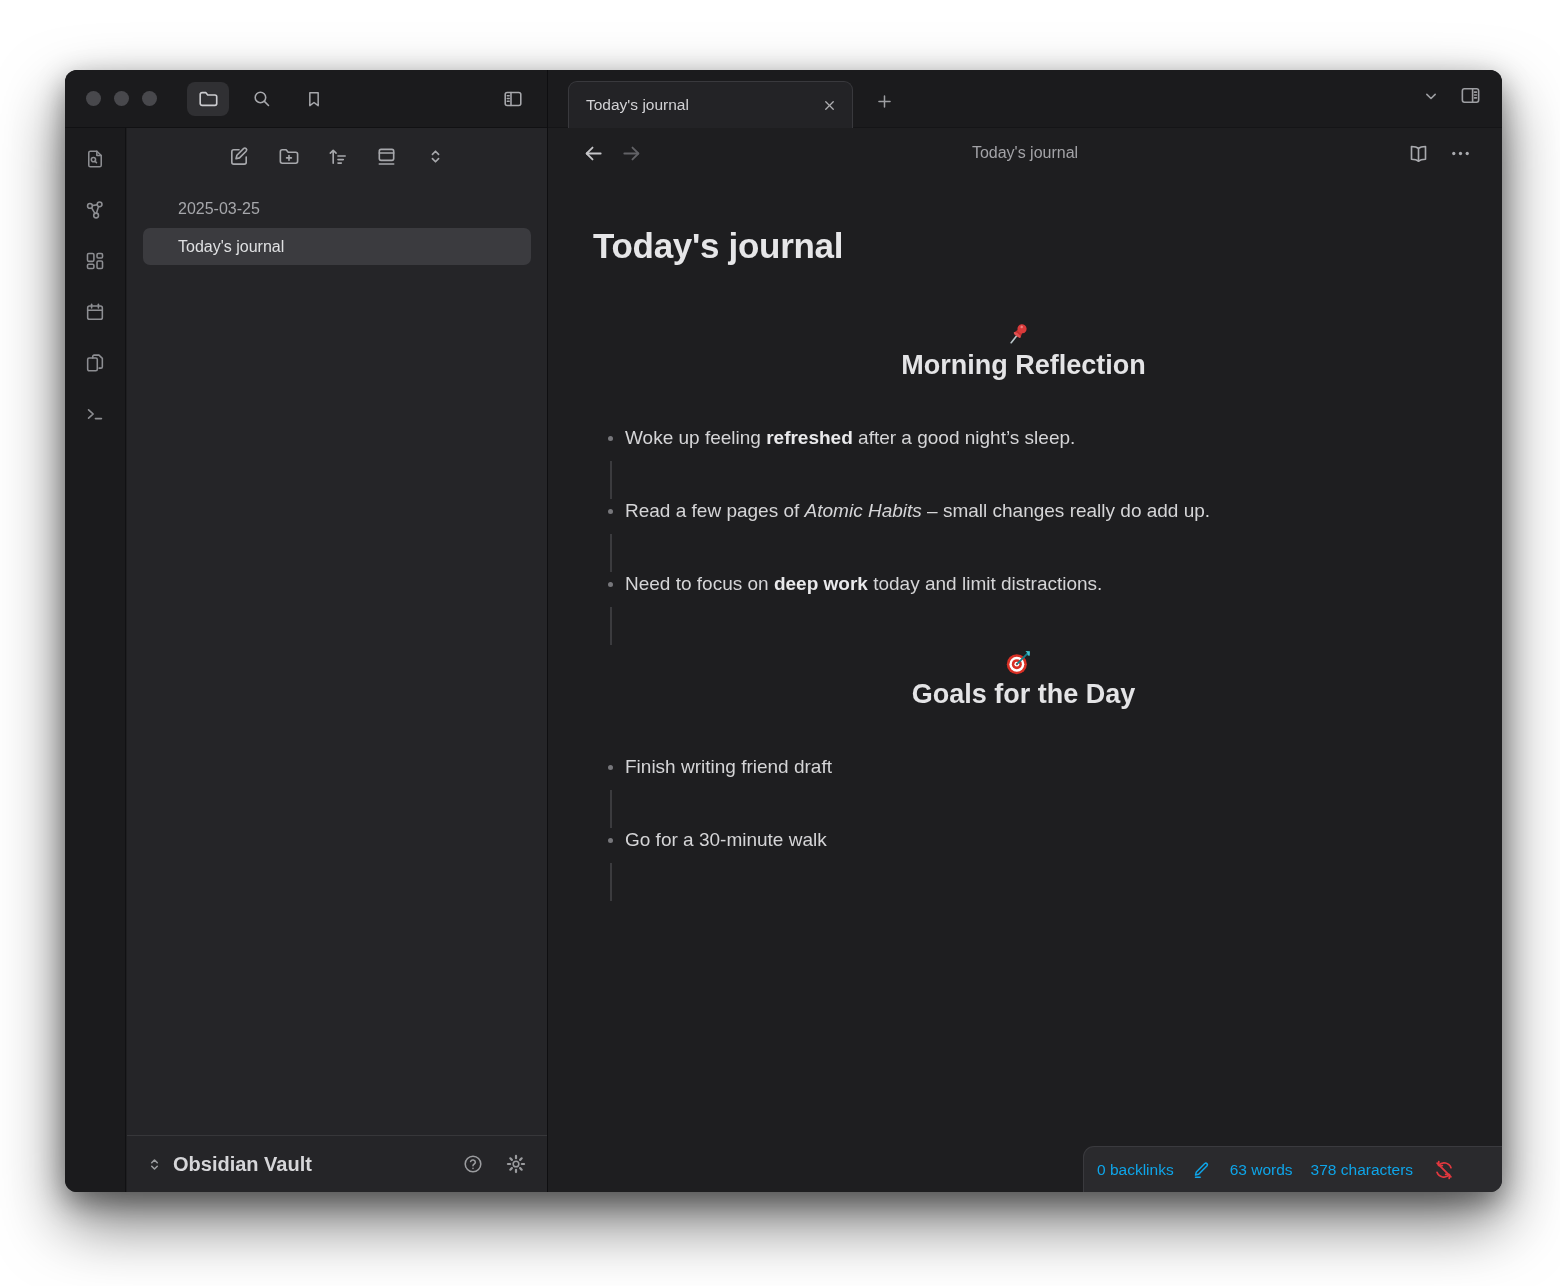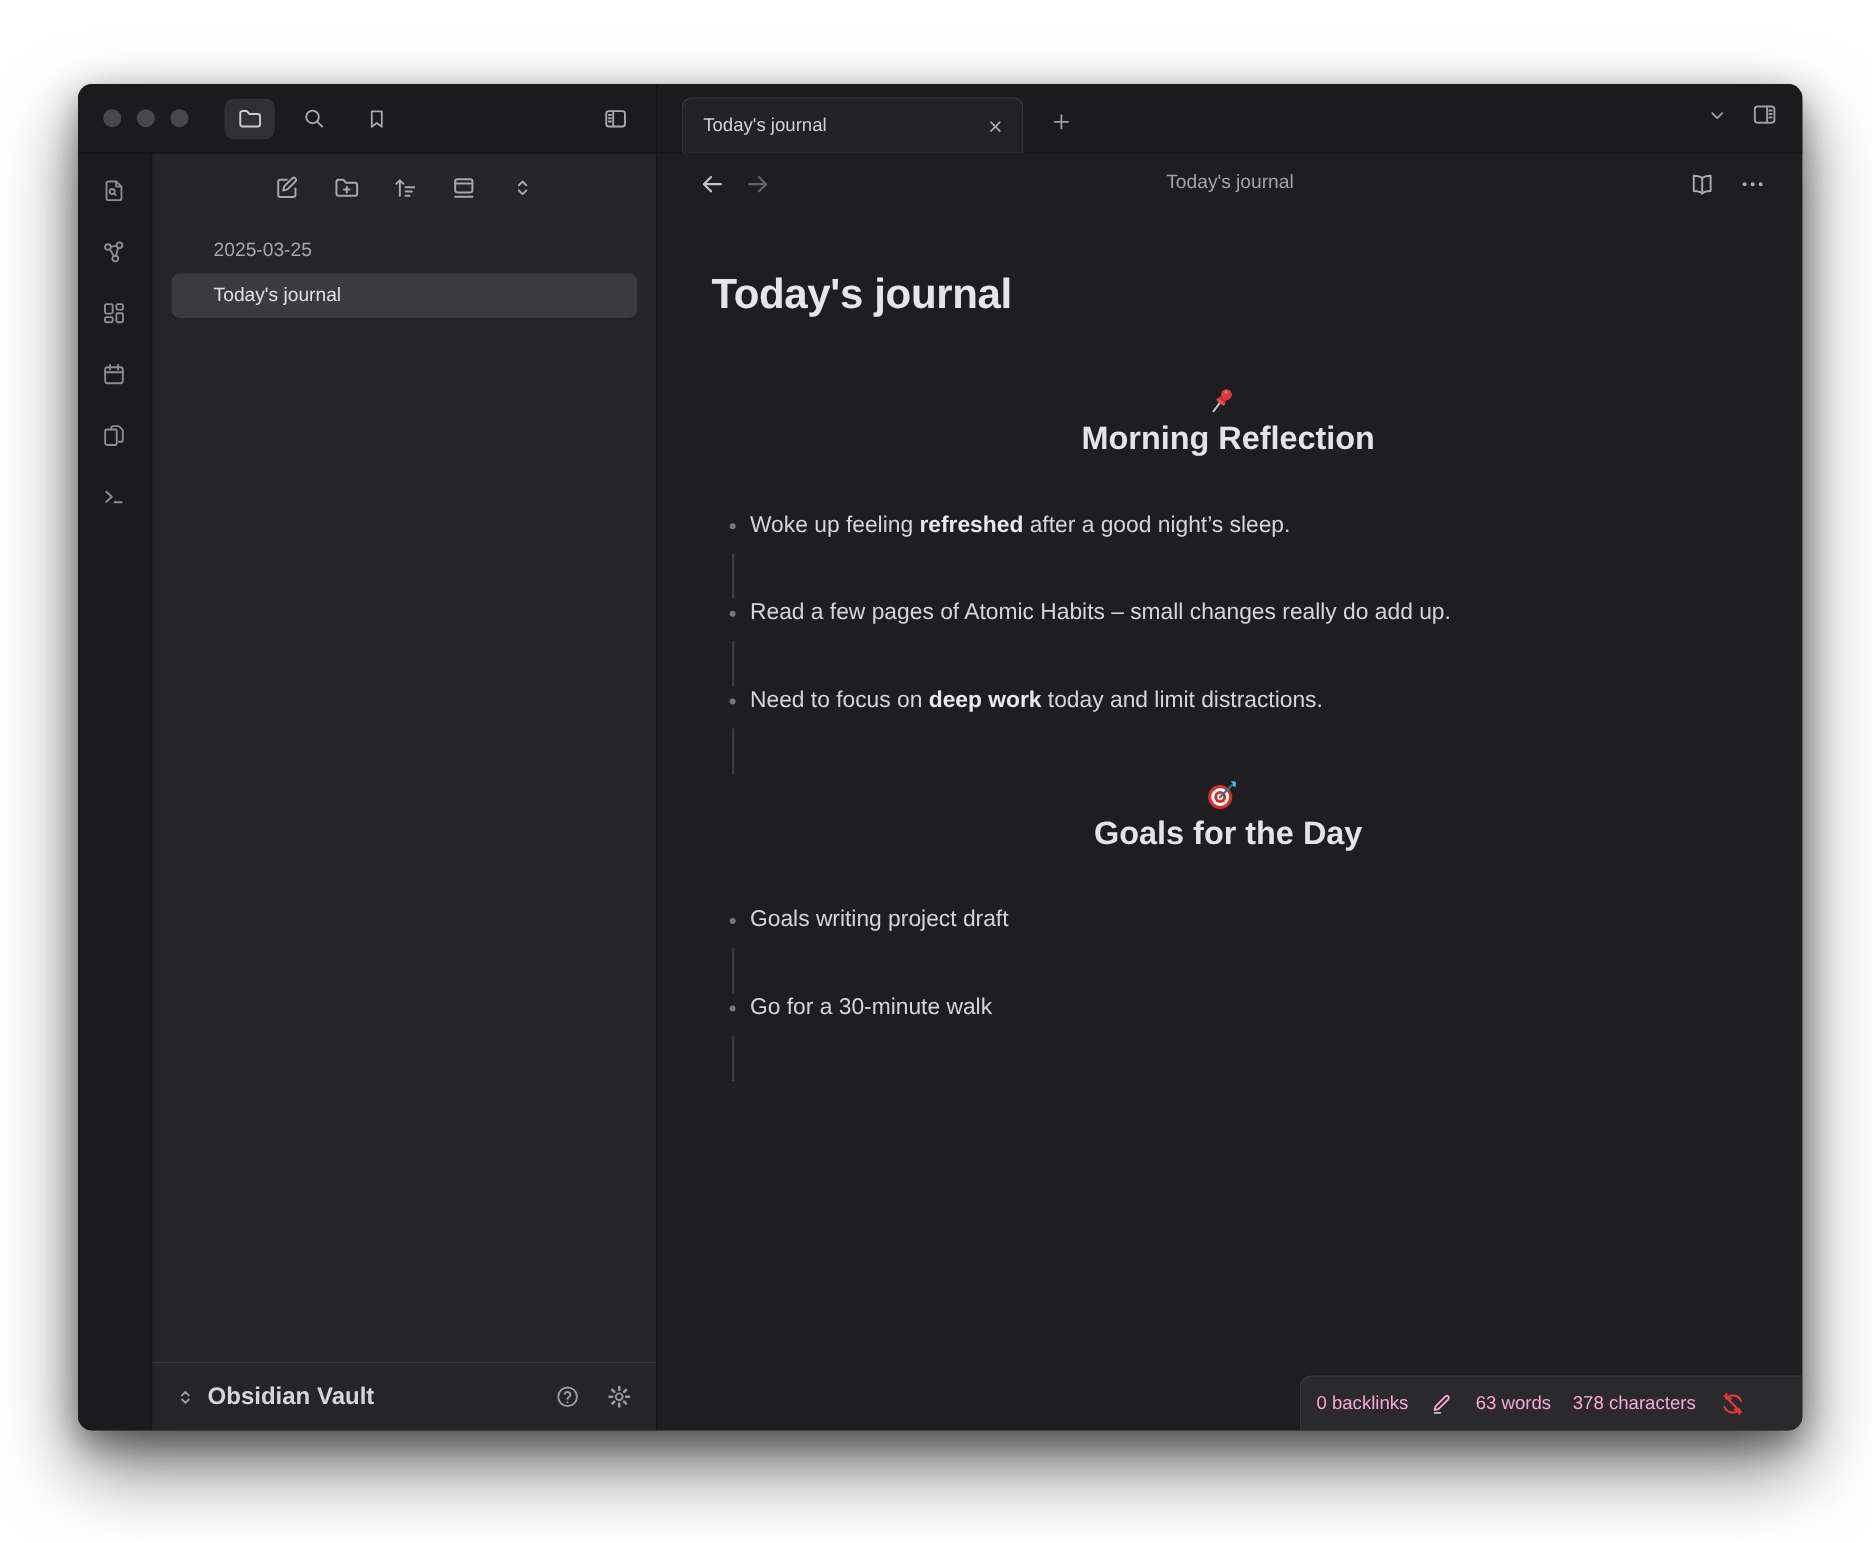--- a/index.html
+++ b/index.html
@@ -56,26 +56,26 @@
   .content h2{font-size:27px;line-height:34px;margin:52px 0 0 0;color:#e4e4e6;font-weight:700;display:flex;align-items:center;flex-direction:column;}
   .content h2 .emoji{width:28px;height:28px;margin-right:11px;flex:0 0 auto;}
   .content h2.second{justify-content:space-between;}
   .content ul{margin:43px 0 0 15px;padding:0;}
   .content ul.goals{margin-top:43px;}
   .content li{position:relative;list-style:none;padding-left:17px;margin-bottom:47px;font-size:19px;line-height:26px;}
   .content li::before{content:'';position:absolute;left:0;top:10.5px;width:5px;height:5px;border-radius:50%;background:#77777b;}
   .content li.guide::after{content:'';position:absolute;left:2px;top:36px;height:38px;width:1.5px;background:#3b3b3e;}
   .content li:last-child{margin-bottom:0;}
   .b{font-weight:700;color:#e9e9eb;}
-  .i{}
+  .i{font-style:italic;}
   
   .statusbar{position:absolute;right:0;bottom:0;width:419px;height:46px;background:#2a2a2d;
     border-top:1px solid #3a3a3e;border-left:1px solid #3a3a3e;border-top-left-radius:11px;
     box-sizing:border-box;display:flex;align-items:center;gap:18px;padding:0 15px 0 13px;
-    font-size:15.5px;color:#f9a8d4;}
+    font-size:15.5px;color:#0ea5e9;}
   .statusbar .sync{color:#e2383f;margin-left:2px;}
   svg.ic{display:block;}
 </style>
 </head>
 <body>
 
 <div class="window">
 
   <div class="left-col">
 
@@ -320,21 +320,21 @@
           <circle cx="11" cy="13" r="6.4" fill="#ffffff"></circle>
           <circle cx="11" cy="13" r="4.3" fill="#d83025"></circle>
           <circle cx="11" cy="13" r="2.1" fill="#ffffff"></circle>
           <circle cx="11" cy="13" r="0.9" fill="#d83025"></circle>
           <line x1="20" y1="4" x2="11.3" y2="12.7" stroke="#157f8d" stroke-width="1.5" stroke-linecap="round"></line>
           <path d="M18.4 1.8l3.8.1-.1 3.8-1.8-.2-.2-1.9z" fill="#3fc3d2"></path>
         </svg>
         <span>Goals for the Day</span>
       </h2>
       <ul class="goals">
-        <li class="guide"><span>Goals writing project draft</span></li>
+        <li class="guide"><span>Finish writing friend draft</span></li>
         <li class="guide"><span>Go for a 30-minute walk</span></li>
       </ul>
     </div>
 
     <div class="statusbar">
       <span>0 backlinks</span>
       <svg class="ic" width="20" height="20" viewBox="0 0 24 24" fill="none" stroke="currentColor" stroke-width="1.8" stroke-linecap="round" stroke-linejoin="round">
         <path d="M15.3 4.2a2 2 0 0 1 2.8 2.8L8 17.1l-3.8 1 1-3.8z"></path>
           <line x1="4.2" y1="20.8" x2="9.8" y2="20.8"></line>
       </svg>

